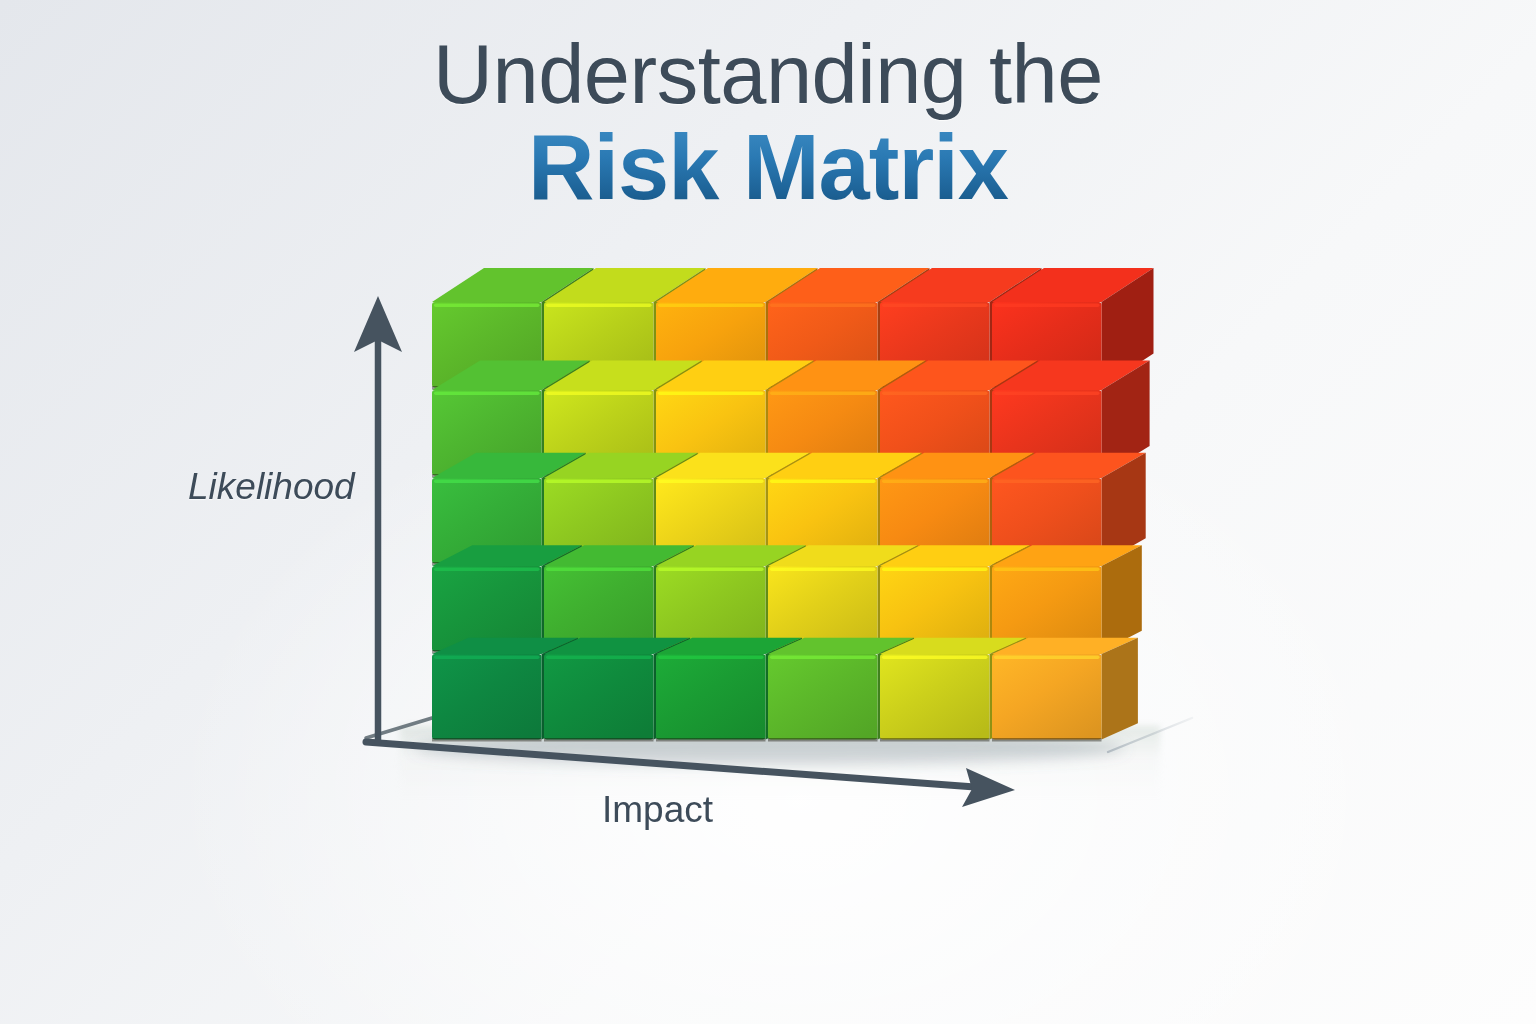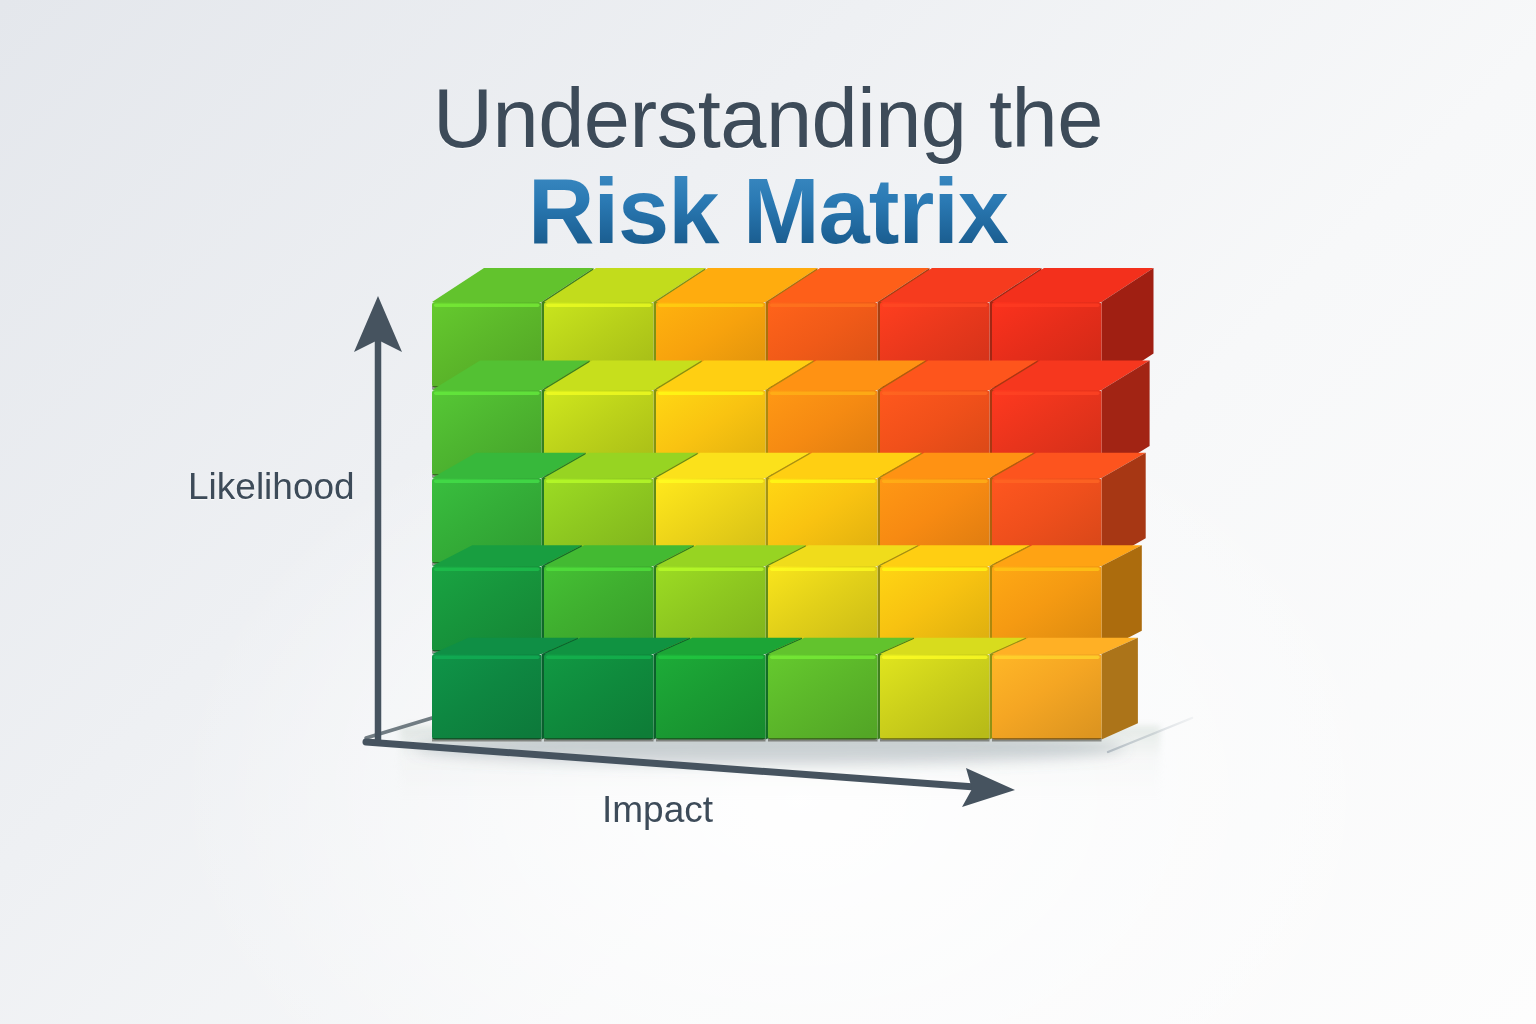--- a/index.html
+++ b/index.html
@@ -33,21 +33,20 @@
     text-align: center;
     user-select: none;
   }
   #title-line1 {
     font-size: 83px;
     line-height: 0.98;
     font-weight: 400;
     letter-spacing: -0.5px;
     color: #3d4b59;
     text-shadow: 0 1px 1px rgba(255,255,255,0.8);
-    margin-top: 44px;
   }
   #title-line2 {
     margin-top: 6px;
     font-size: 92px;
     line-height: 1.0;
     font-weight: 700;
     letter-spacing: -1px;
     background: linear-gradient(180deg, #3d8cc4 0%, #2a79b3 40%, #1d6296 78%, #17547f 100%);
     -webkit-background-clip: text;
     background-clip: text;
@@ -58,20 +57,21 @@
   
   #likelihood-label {
     position: absolute;
     left: 188px;
     top: 466px;
     font-size: 37px;
     color: #3d4b59;
     white-space: nowrap;
     user-select: none;
     text-shadow: 0 1px 1px rgba(255,255,255,0.75);
+    font-style: italic;
   }
   #impact-label {
     position: absolute;
     left: 602px;
     top: 789px;
     font-size: 37px;
     color: #3d4b59;
     white-space: nowrap;
     user-select: none;
     text-shadow: 0 1px 1px rgba(255,255,255,0.75);

